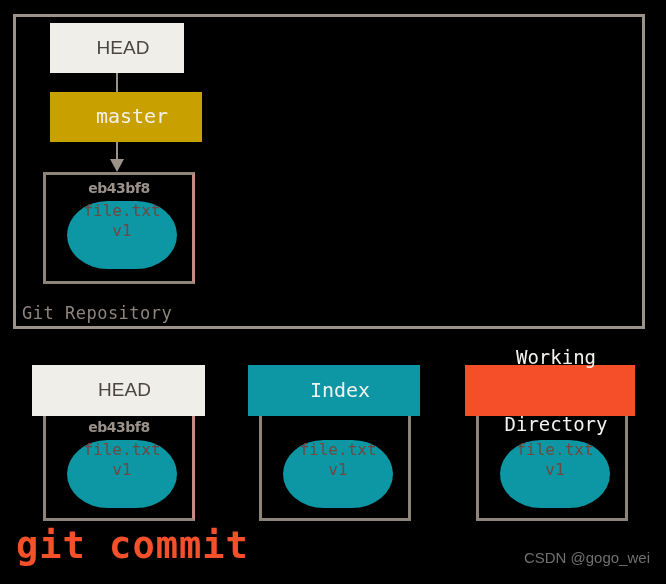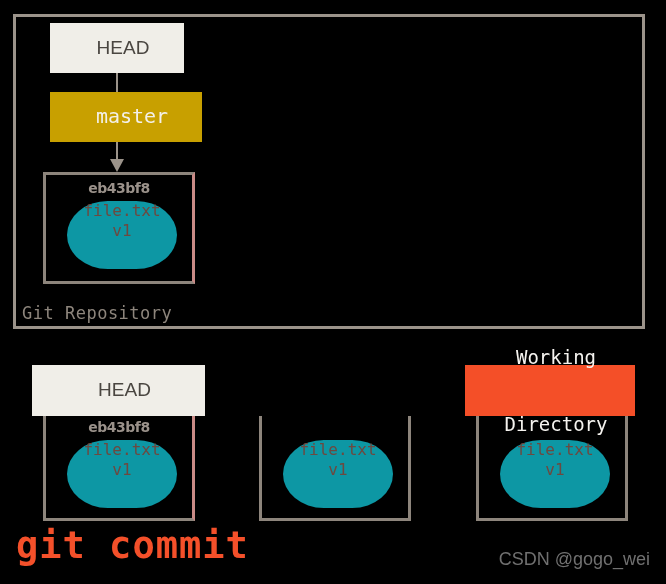--- a/index.html
+++ b/index.html
@@ -152,21 +152,21 @@
     font-size: 37px;
     color: #f4502a;
     letter-spacing: 1px;
     white-space: nowrap;
   }
   .watermark {
     position: absolute;
     right: 16px;
     top: 549px;
     font-family: "Liberation Sans", sans-serif;
-    font-size: 18px;
+    font-size: 15px;
     color: #707070;
     white-space: nowrap;
   }
 </style>
 </head>
 <body>
 
 <div class="stage">
 
   <div class="repo-frame"></div>
@@ -191,20 +191,21 @@
 
   <div class="hdr hdr-head" style="left:32px; top:365px; width:173px; height:51px;">HEAD</div>
   <div class="container-box open-top pinkright" style="left:43px; top:416px; width:152px; height:105px;">
     <div class="hash" style="top:3px;">eb43bf8</div>
     <div class="blob" style="left:21px; top:24px; width:110px; height:68px;">
       <span>file.txt</span>
       <span>v1</span>
     </div>
   </div>
 
+  <div class="hdr hdr-index" style="left:248px; top:365px; width:172px; height:51px;">Index</div>
   <div class="container-box open-top" style="left:259px; top:416px; width:152px; height:105px;">
     <div class="blob" style="left:21px; top:24px; width:110px; height:68px;">
       <span>file.txt</span>
       <span>v1</span>
     </div>
   </div>
 
   <div class="hdr hdr-working" style="left:465px; top:365px; width:170px; height:51px; flex-direction:column;">
     <span>Working</span>
     <span>Directory</span>

